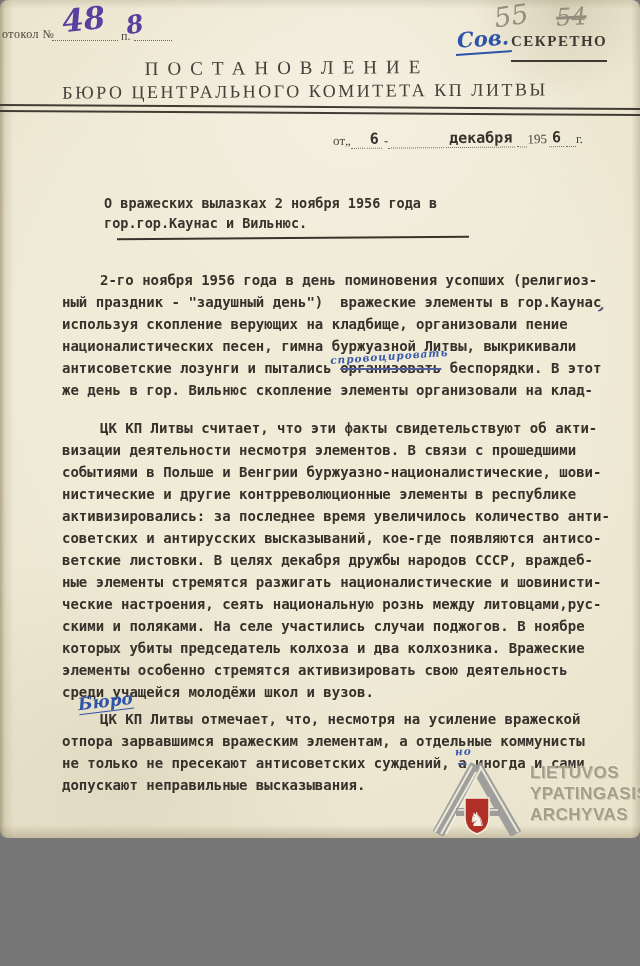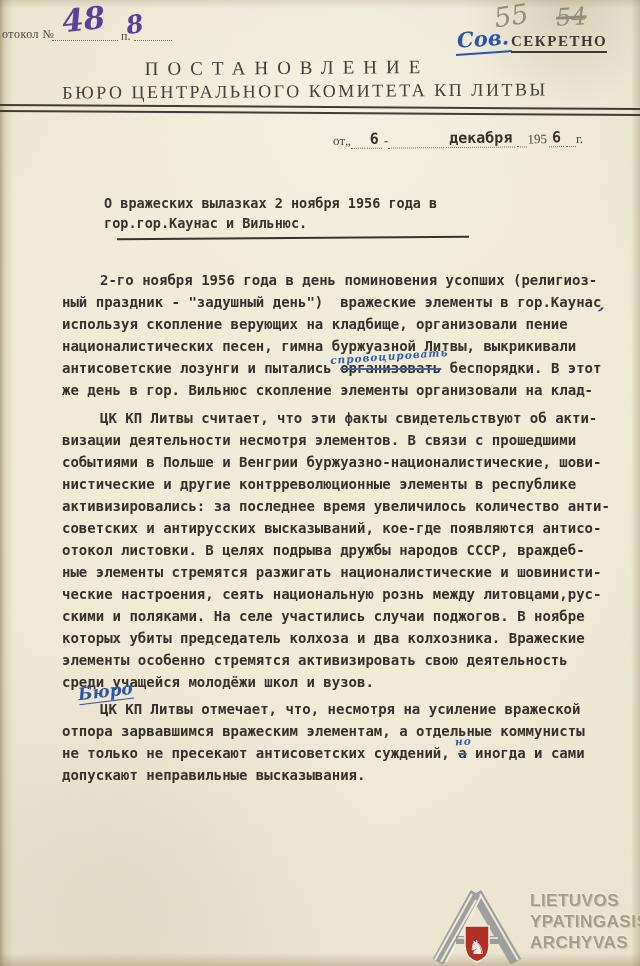--- a/index.html
+++ b/index.html
@@ -1,27 +1,28 @@
 <!DOCTYPE html>
 <html><head>
 <meta charset="utf-8">
 <style>
   html,body{margin:0;padding:0;background:#777;}
   .page{
-    position:relative; width:640px; height:966px; overflow:hidden;
+    position:relative; width:640px; height:838px; overflow:hidden;
     font-family:"DejaVu Sans Mono", monospace;
     background:
       radial-gradient(circle at 88% 1%, rgba(125,110,75,.18), transparent 9%),
       radial-gradient(circle at 55% 12%, rgba(255,255,255,.25), transparent 30%),
       radial-gradient(circle at 20% 92%, rgba(130,115,80,.10), transparent 25%),
       linear-gradient(90deg, rgba(120,105,70,.50) 0px, rgba(120,105,70,.15) 5px, rgba(120,105,70,0) 14px),
       linear-gradient(270deg, rgba(120,105,70,.28) 0px, rgba(120,105,70,0) 9px),
       linear-gradient(0deg, rgba(120,105,70,.30) 0px, rgba(120,105,70,0) 13px),
       linear-gradient(180deg, rgba(135,125,90,.22) 0px, rgba(135,125,90,0) 9px),
       radial-gradient(ellipse 130% 110% at 48% 42%, #f0ebd7 30%, #e7e0c8 75%, #ded5b8 100%);
+    border-radius: 8px;
   }
   .abs{position:absolute;}
   
   .printed{font-family:"Liberation Serif", serif; color:#4a453c;}
   
   .typed{font-family:"DejaVu Sans Mono", monospace; font-weight:700; color:#36322b;}
   
   .hand{font-family:"DejaVu Serif", serif; font-style:italic;}
   .purple{color:#5b3f9e;}
   .pencil{color:#938d7c;}
@@ -35,21 +36,21 @@
   .hw-48{left:62px; top:1px; font-size:31px; font-weight:700; transform:rotate(-6deg);}
   .hw-8{left:126px; top:10px; font-size:25px; font-weight:700; transform:rotate(-9deg);}
 
   .hw-55{left:494px; top:0px; font-size:27px; transform:rotate(-9deg);}
   .hw-54{left:556px; top:3px; font-size:24px; transform:rotate(-3deg);
          text-decoration:line-through; text-decoration-thickness:2.5px;}
 
   .hw-sov{left:455px; top:26px; font-size:21px; font-weight:700; transform:rotate(-4deg);
           border-bottom:2.5px solid #2d54a8; padding:0 2px 1px 2px;}
   .stamp-secret{left:511px; top:33px; font-size:15px; font-weight:700; letter-spacing:1.5px;
-          color:#3e3a32; border-bottom:2px solid #3e3a32; padding-bottom:1px;}
+          color:#3e3a32; border-bottom:2px solid #3e3a32; padding-bottom:10px;}
 
   .title1{left:0; top:57px; width:640px; text-align:center; font-size:19px; letter-spacing:9px;
           color:#45413a; transform:translateX(-33px) rotate(-.4deg); white-space:nowrap;}
   .title2{left:0; top:81px; width:640px; text-align:center; font-size:18px; letter-spacing:2.5px;
           color:#45413a; transform:translateX(-15px) rotate(-.4deg); white-space:nowrap;}
 
   .ruleline{left:-4px; top:106px; width:650px; height:4px;
             border-top:2px solid #403c34; border-bottom:2px solid #403c34; transform:rotate(.35deg);}
 
   .dateline{left:333px; top:129px; display:flex; align-items:flex-end; font-size:13px;
@@ -57,21 +58,21 @@
   .dateline .typedv{font-size:15px; margin:0 2px; border-bottom:1px dotted #6f6a5a; padding:0 3px;}
   .dateline .sp{display:inline-block; border-bottom:1px dotted #6f6a5a; height:13px;}
 
   .subject{left:104px; top:193px; width:378px; text-align:left;}
   .subject .ln{font-size:13.5px; line-height:20px; color:#38342c; white-space:pre;}
   .subject-underline{height:2px; background:#38342c; width:352px; margin:4px auto 0 auto; transform:rotate(-.4deg);}
 
   .body-block{left:62px; top:269px; width:568px;}
   .ln{font-size:14px; line-height:22px; white-space:pre; color:#36322b;}
   .ind{padding-left:38px;}
-  .para2{margin-top:6px;}
+  .para2{margin-top:16px;}
   .para3{margin-top:5px; position:relative;}
 
   .struckw{position:relative; display:inline-block;}
   .struck{text-decoration:line-through; text-decoration-thickness:2px; text-decoration-color:#51609c;text-align:center;}
   .hw-above{position:absolute; left:-10px; top:-12px; font-size:10.5px; font-weight:700;
             letter-spacing:1px; white-space:nowrap; transform:rotate(-4deg); opacity:.95;}
   .hw-comma{font-size:16px; font-weight:700; color:#3f456f; display:inline-block; transform:rotate(18deg) translateY(3px);}
   .hw-buro{position:absolute; left:16px; top:-17px; font-size:17px; font-weight:700;
            transform:rotate(-7deg); border-bottom:1.5px solid #2d54a8; padding-bottom:0px;}
 
@@ -136,21 +137,21 @@
       <div class="ln">же день в гор. Вильнюс скопление элементы организовали на клад-</div>
     </div>
 
     <div class="para2">
       <div class="ln ind">ЦК КП Литвы считает, что эти факты свидетельствуют об акти-</div>
       <div class="ln">визации деятельности несмотря элементов. В связи с прошедшими</div>
       <div class="ln">событиями в Польше и Венгрии буржуазно-националистические, шови-</div>
       <div class="ln">нистические и другие контрреволюционные элементы в республике</div>
       <div class="ln">активизировались: за последнее время увеличилось количество анти-</div>
       <div class="ln">советских и антирусских высказываний, кое-где появляются антисо-</div>
-      <div class="ln">отокол листовки. В целях подрыва дружбы народов СССР, враждеб-</div>
+      <div class="ln">ветские листовки. В целях декабря дружбы народов СССР, враждеб-</div>
       <div class="ln">ные элементы стремятся разжигать националистические и шовинисти-</div>
       <div class="ln">ческие настроения, сеять национальную рознь между литовцами,рус-</div>
       <div class="ln">скими и поляками. На селе участились случаи поджогов. В ноябре</div>
       <div class="ln">которых убиты председатель колхоза и два колхозника. Вражеские</div>
       <div class="ln">элементы особенно стремятся активизировать свою деятельность</div>
       <div class="ln">среди учащейся молодёжи школ и вузов.</div>
     </div>
 
     <div class="para3">
       <span class="hand blue hw-buro">Бюро</span>

